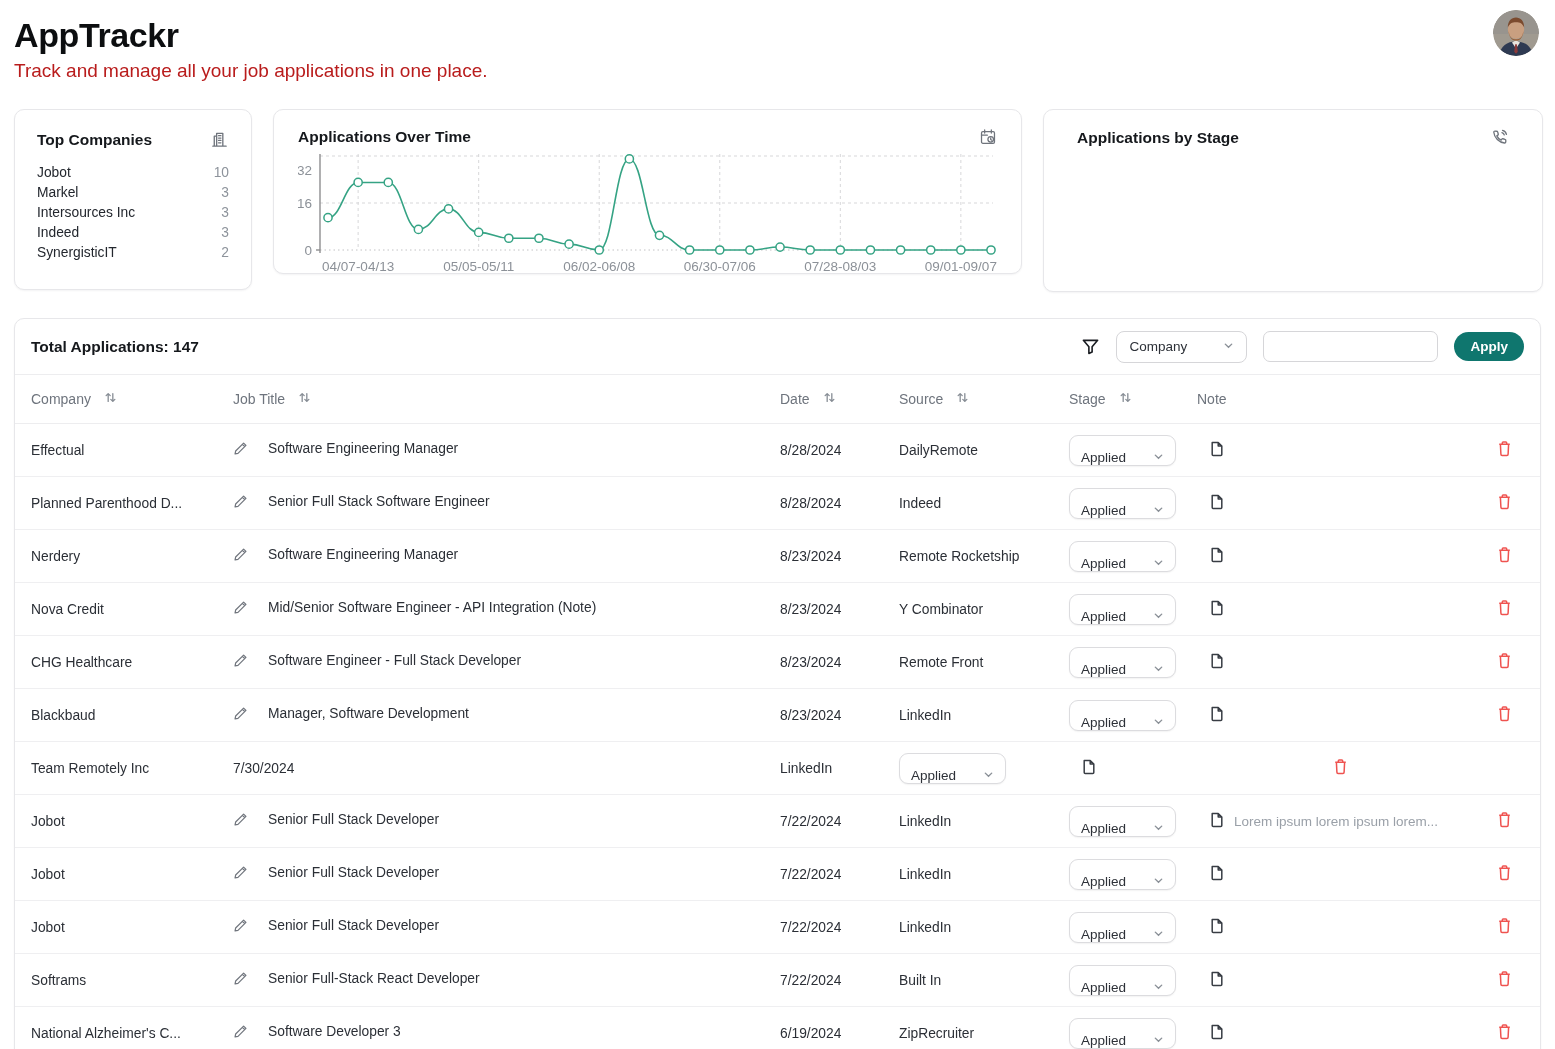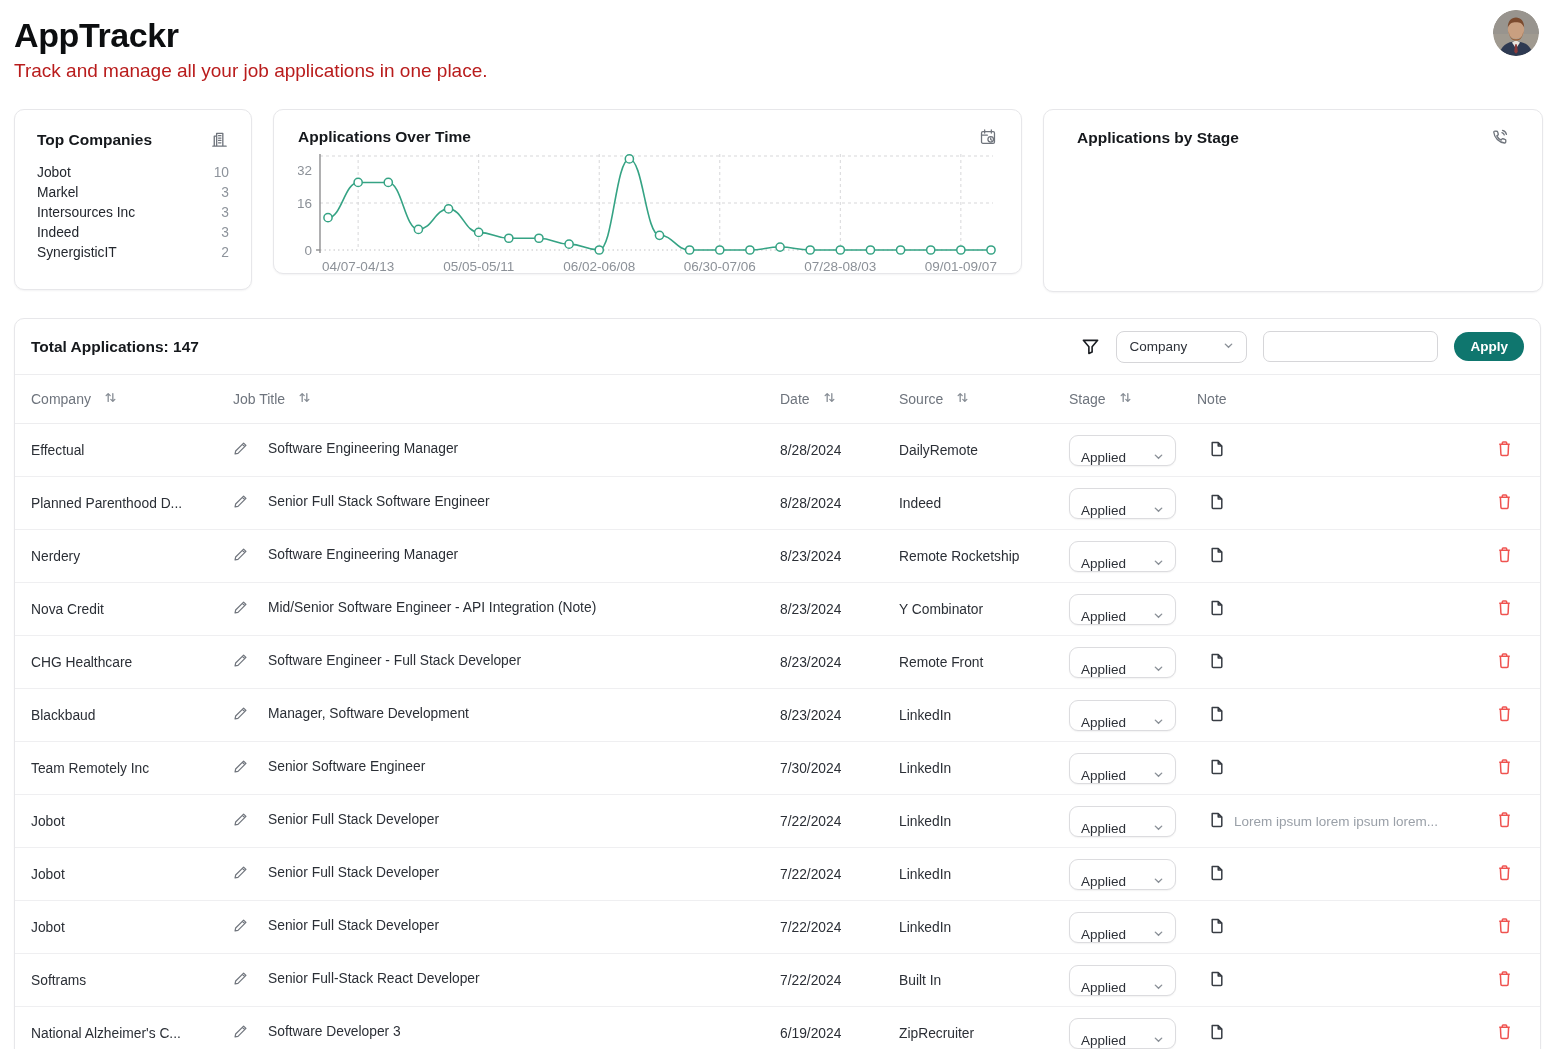--- a/index.html
+++ b/index.html
@@ -467,28 +467,20 @@
             <span><svg width="15" height="17" viewBox="0 0 15 17" fill="none" stroke="#ef5350" stroke-width="1.5" stroke-linejoin="round">
                 <path d="M2.2 4.3h10.6M3.4 4.3l.5 10c0 .7.6 1.2 1.2 1.2h4.8c.7 0 1.2-.5 1.2-1.2l.5-10M5.3 4.3V2.9c0-.5.4-.9.9-.9h2.6c.5 0 .9.4.9.9v1.4"></path>
               </svg></span>
           </button>
         </div>
       </div>
       <div class="grid-row tr">
         <div class="td-company">
           <span>Team Remotely Inc</span>
         </div>
-        <div class="td-job">
-          <button class="icon-btn">
-            <span><svg width="15" height="15" viewBox="0 0 16 16" fill="none" stroke="#70757d" stroke-width="1.3" stroke-linejoin="round">
-                <path d="M11.3 2.2l2.5 2.5L5.3 13.2l-3.1.6.6-3.1zM10 3.5l2.5 2.5"></path>
-              </svg></span>
-          </button>
-          <span>Senior Software Engineer</span>
-        </div>
         <div class="td-date">7/30/2024</div>
         <div class="td-source">LinkedIn</div>
         <div>
           <div class="stage-select">
             <span>Applied</span>
             <span><svg width="11" height="11" viewBox="0 0 12 12" fill="none" stroke="#8a9097" stroke-width="1.5" stroke-linecap="round">
                 <path d="M2.5 4.5L6 8l3.5-3.5"></path>
               </svg></span>
           </div>
         </div>

